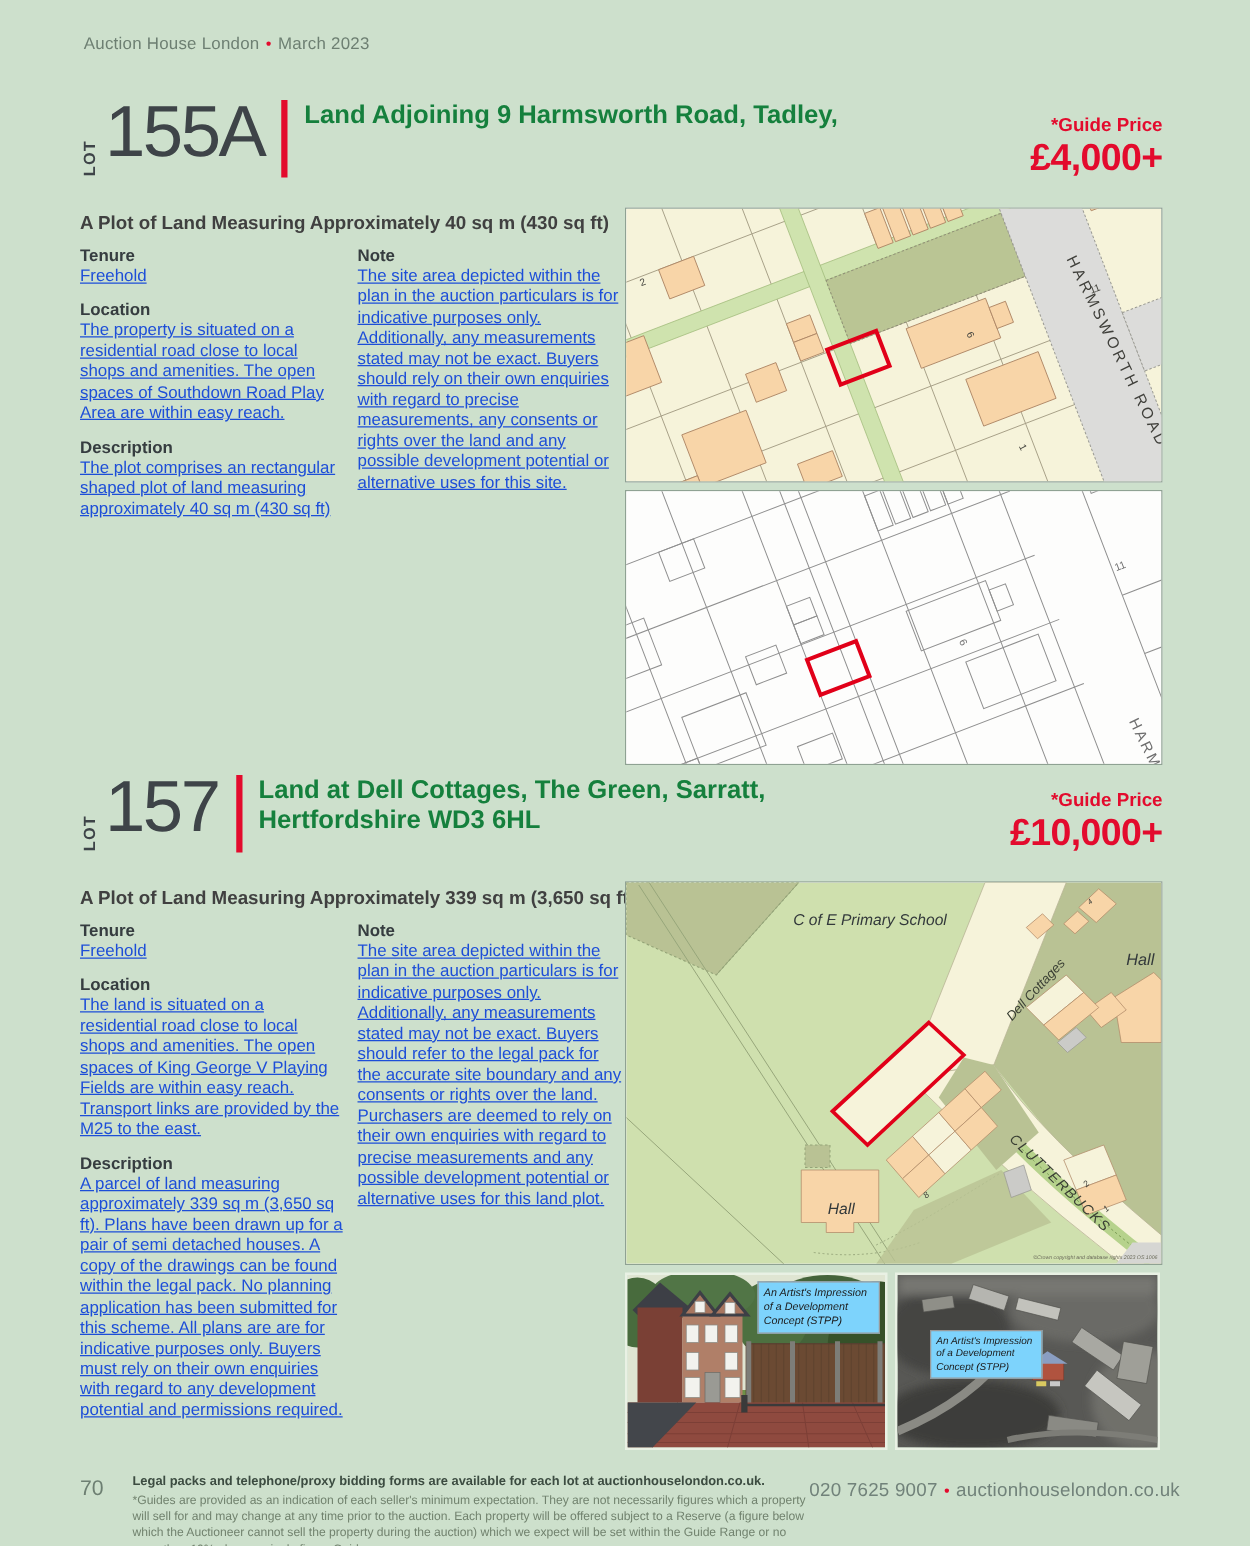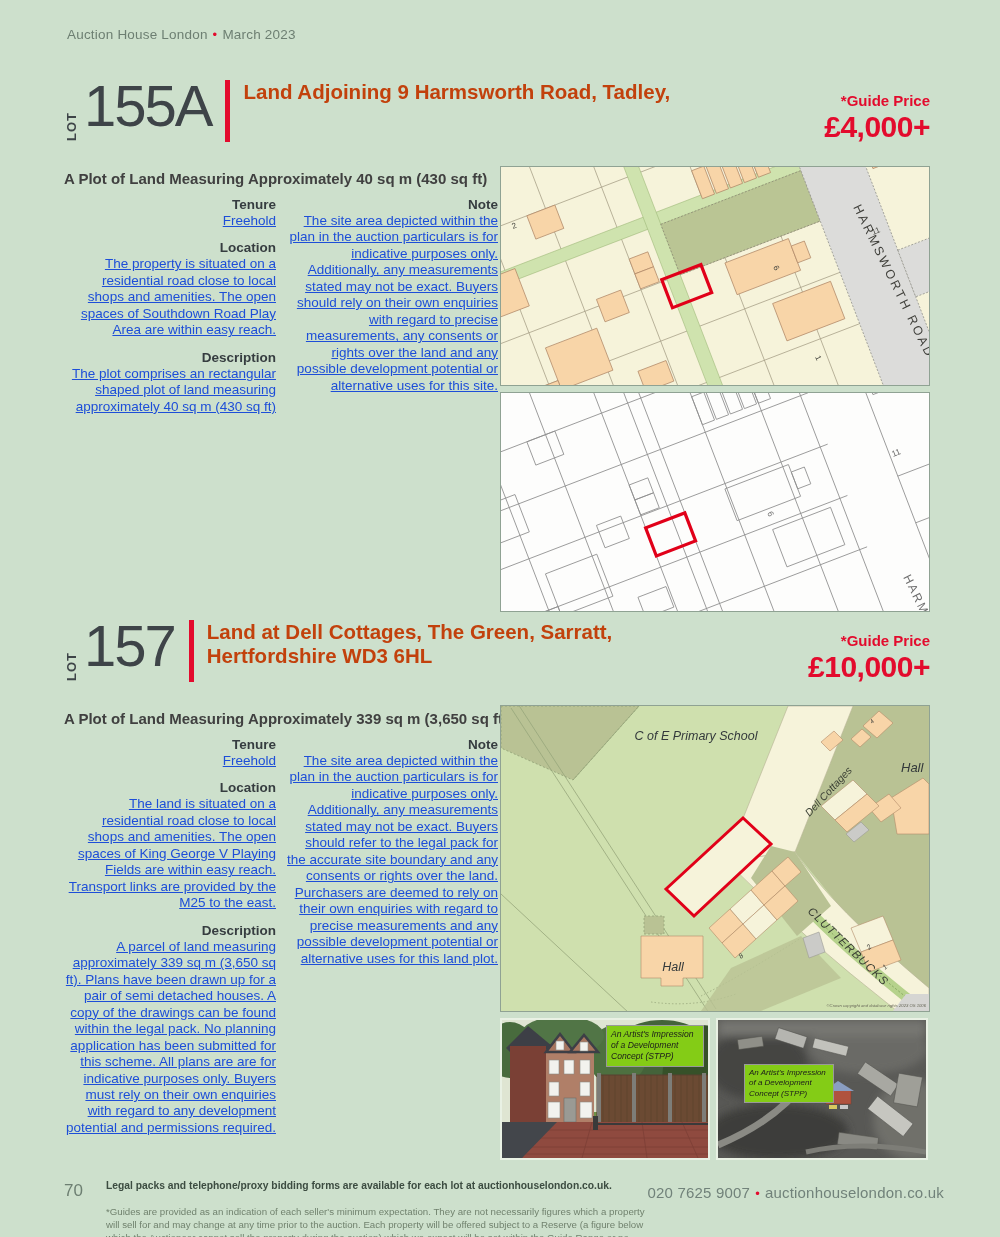--- a/index.html
+++ b/index.html
@@ -13,50 +13,50 @@
 
   .lot { position:absolute; left:64px; width:866px; }
   #lot1 { top:78px; height:540px; }
   #lot2 { top:618px; height:562px; }
 
   .lot-head { display:flex; align-items:flex-start; position:relative; height:86px; }
   .lot-vert { writing-mode:vertical-rl; transform:rotate(180deg); font-size:13px; font-weight:700;
               color:#3e4448; height:58px; margin-top:5px; letter-spacing:1px; }
   .lot-number { font-size:58px; font-weight:400; color:#3e4448; line-height:.95; letter-spacing:-2px; margin-left:5px; }
   .lot-divider { width:5px; background:#e30b2d; height:62px; margin:2px 13px 0 14px; flex:none; }
-  .lot-address { font-size:20.5px; font-weight:700; color:#c2410c; line-height:1.18; margin-top:2px; }
+  .lot-address { font-size:20.5px; font-weight:700; color:#15803d; line-height:1.18; margin-top:2px; }
   .lot-guide { position:absolute; right:0; top:14px; text-align:right; color:#e30b2d; }
   .guide-label { font-size:15px; font-weight:700; }
   .guide-price { font-size:30px; font-weight:700; letter-spacing:-.5px; margin-top:1px; }
 
   .lot-subtitle { color:#404040; font-size:15px; font-weight:700; margin:6px 0 10px; }
 
   .lot-cols { display:flex; width:444px; }
-  .col { width:212px; margin-right:10px;text-align:right; }
+  .col { width:212px; margin-right:10px; }
   .col h4 { font-size:13.5px; font-weight:700; color:#363d40; margin:11px 0 1px; }
   .col h4:first-child { margin-top:0; }
   .col p { font-size:13.5px; line-height:1.22; color:#1d4ed8; margin:0;text-decoration:underline; }
 
   .media { position:absolute; right:0; width:430px; }
   #lot1 .media { top:88px; }
   #lot2 .media { top:87px;font-style:italic; }
   .map-frame { border:1px solid #8fa293; margin-bottom:6px; line-height:0; background:#fff; }
   .map-frame svg { display:block; }
 
   .photo-row { display:flex; gap:6px; margin-top:0; }
   .photo { position:relative; border:2px solid #e9f1e4; line-height:0; flex:none; }
   .photo svg { display:block; }
-  .photo-caption { position:absolute; background:#84cc16; color:#1c1c1c; font-size:8.6px;
+  .photo-caption { position:absolute; background:#7dd3fc; color:#1c1c1c; font-size:8.6px;
                    line-height:1.3; padding:3px 4px; width:88px; border:.5px solid #999; }
   #photo1 .photo-caption { right:4px; top:5px; }
   #photo2 .photo-caption { left:26px; top:44px; width:80px; font-size:8px; }
 
   .page-num { position:absolute; left:64px; top:1181px; font-size:17px; color:#6d7f72; }
   .legal { position:absolute; left:106px; top:1180px; width:545px; }
-  .legal-bold { font-size:10.3px; font-weight:700; color:#3c4c41; margin-bottom:14px; }
+  .legal-bold { font-size:10.3px; font-weight:700; color:#3c4c41; margin-bottom:3px; }
   .legal-small { font-size:9.7px; color:#71826e; line-height:1.34; }
   .contact { position:absolute; right:56px; top:1184px; font-size:15px; color:#71827a; letter-spacing:.2px;text-align:center; }
 
   svg text { font-family:"Liberation Sans", sans-serif; }
 </style>
 </head>
 <body>
 
 <div class="page-header">
   <span>Auction House London</span><span class="red-dot">•</span><span>March 2023</span>

